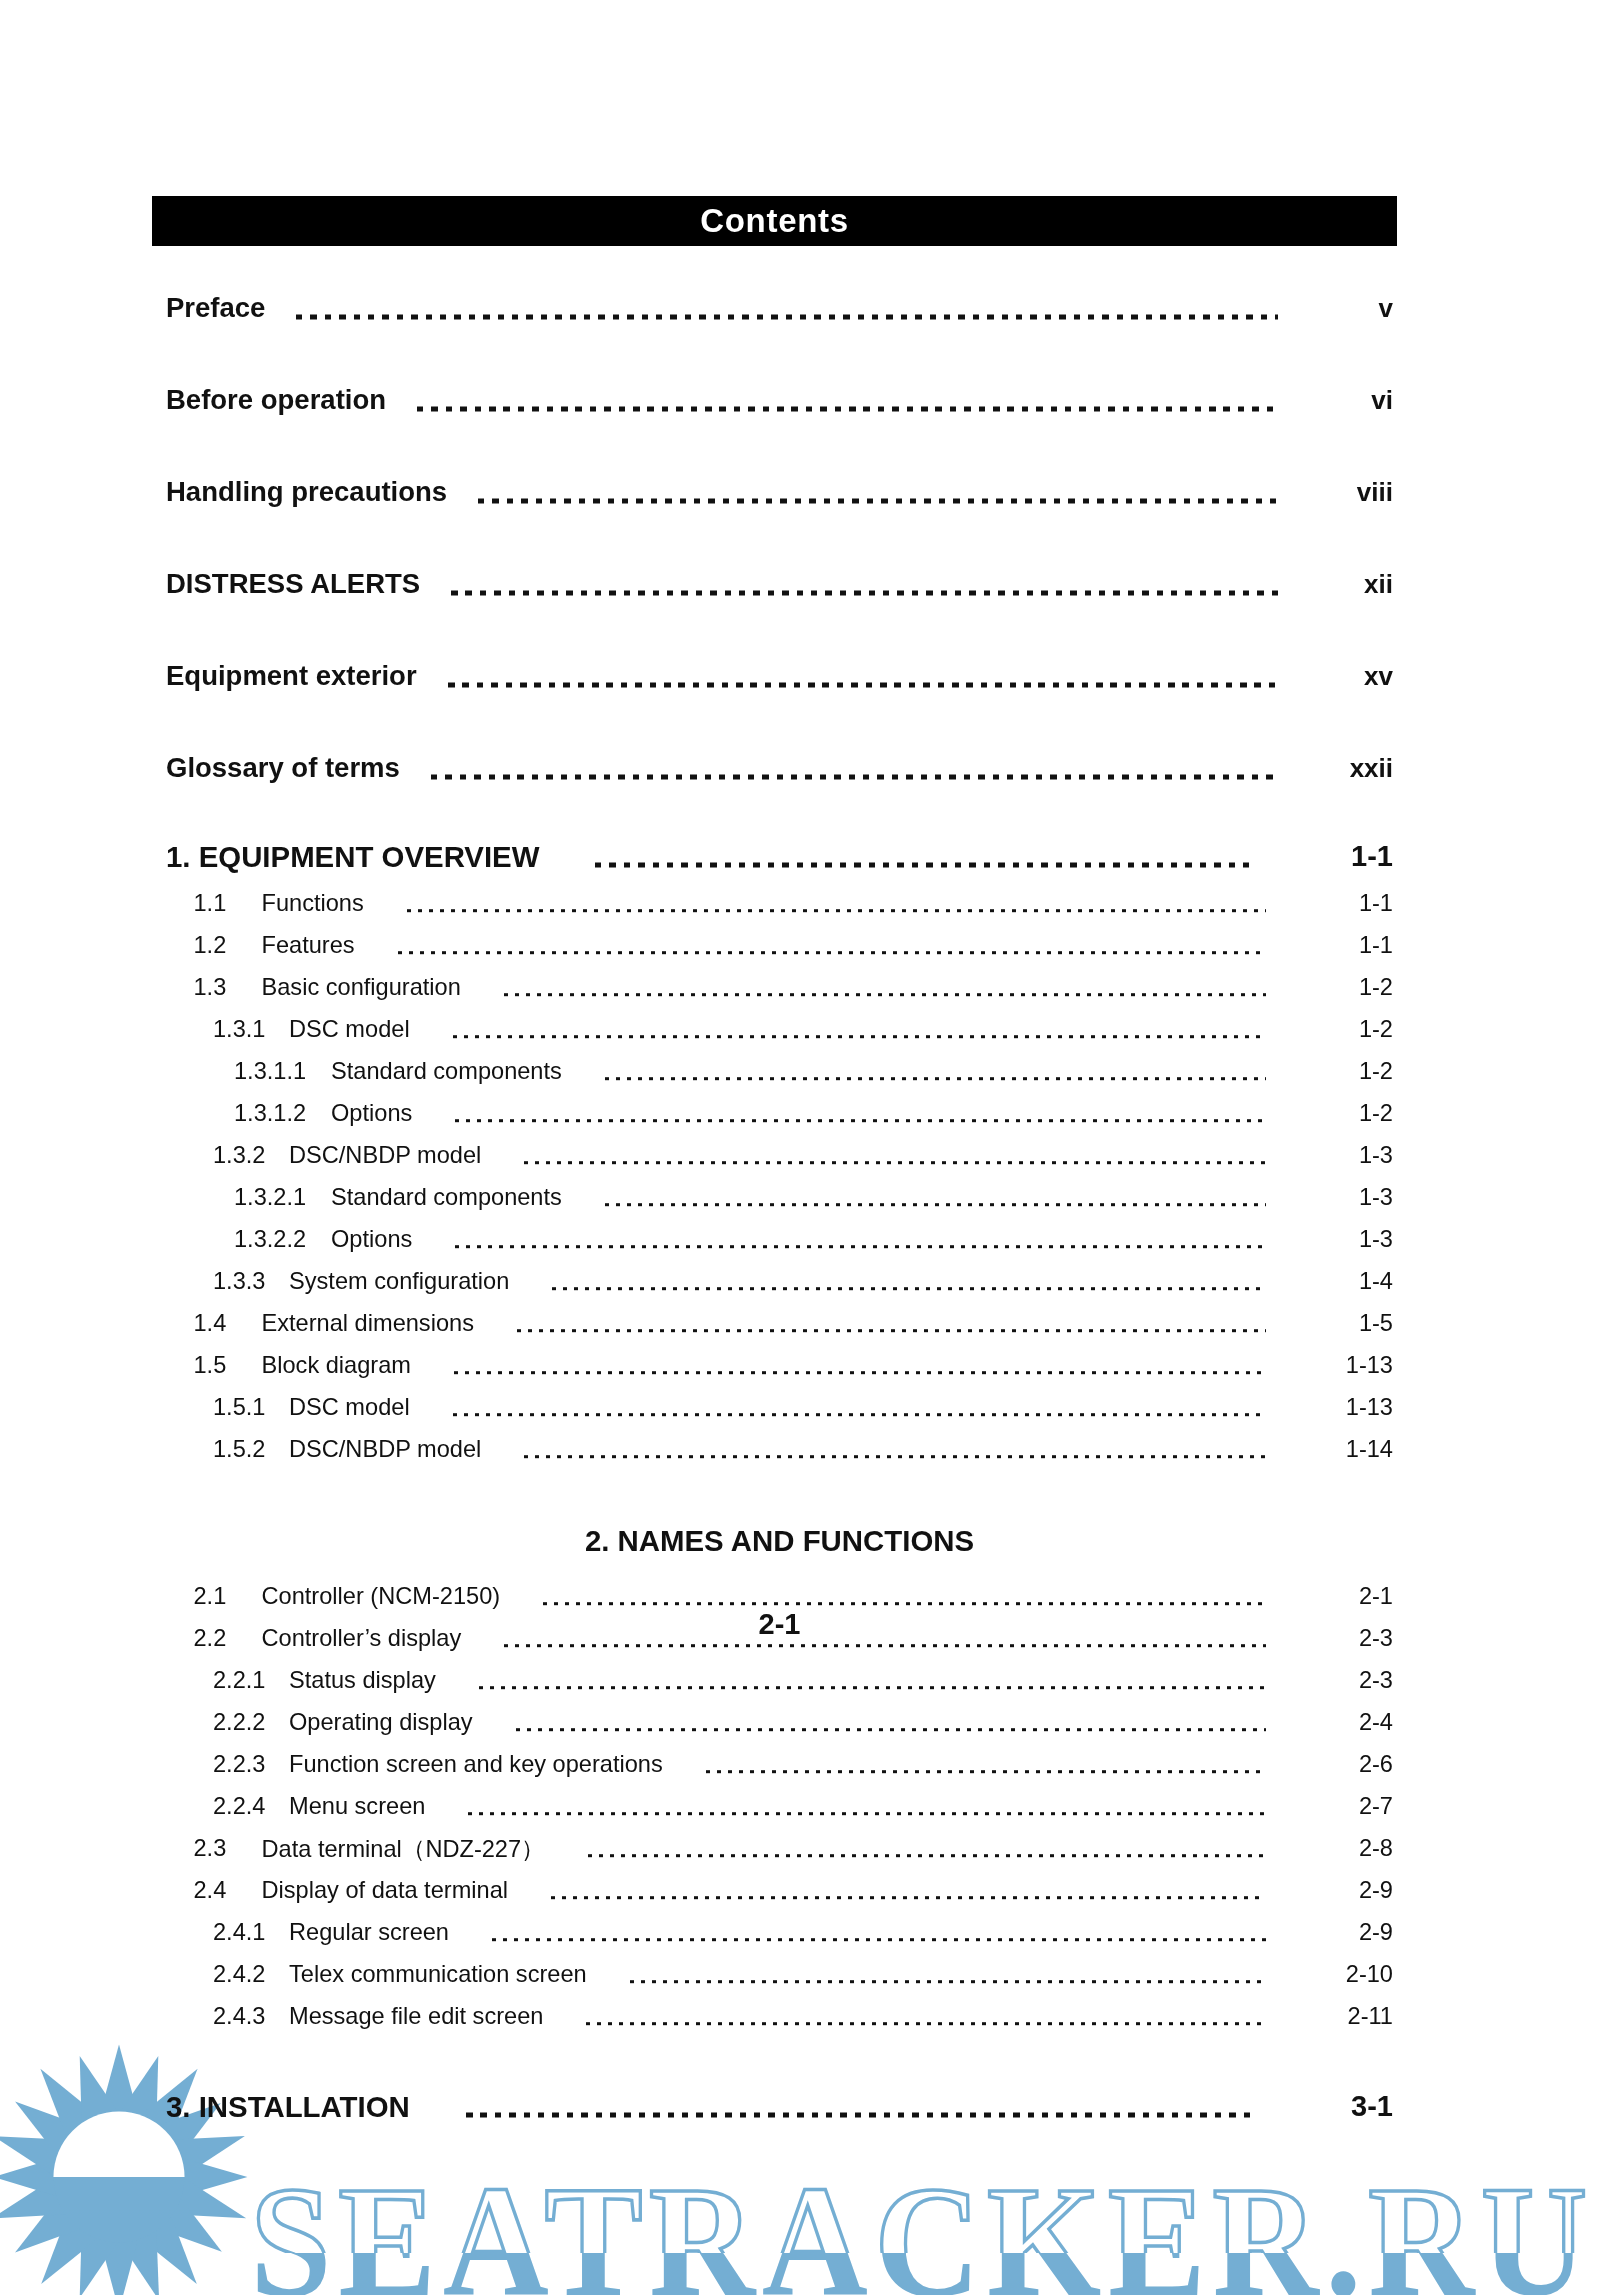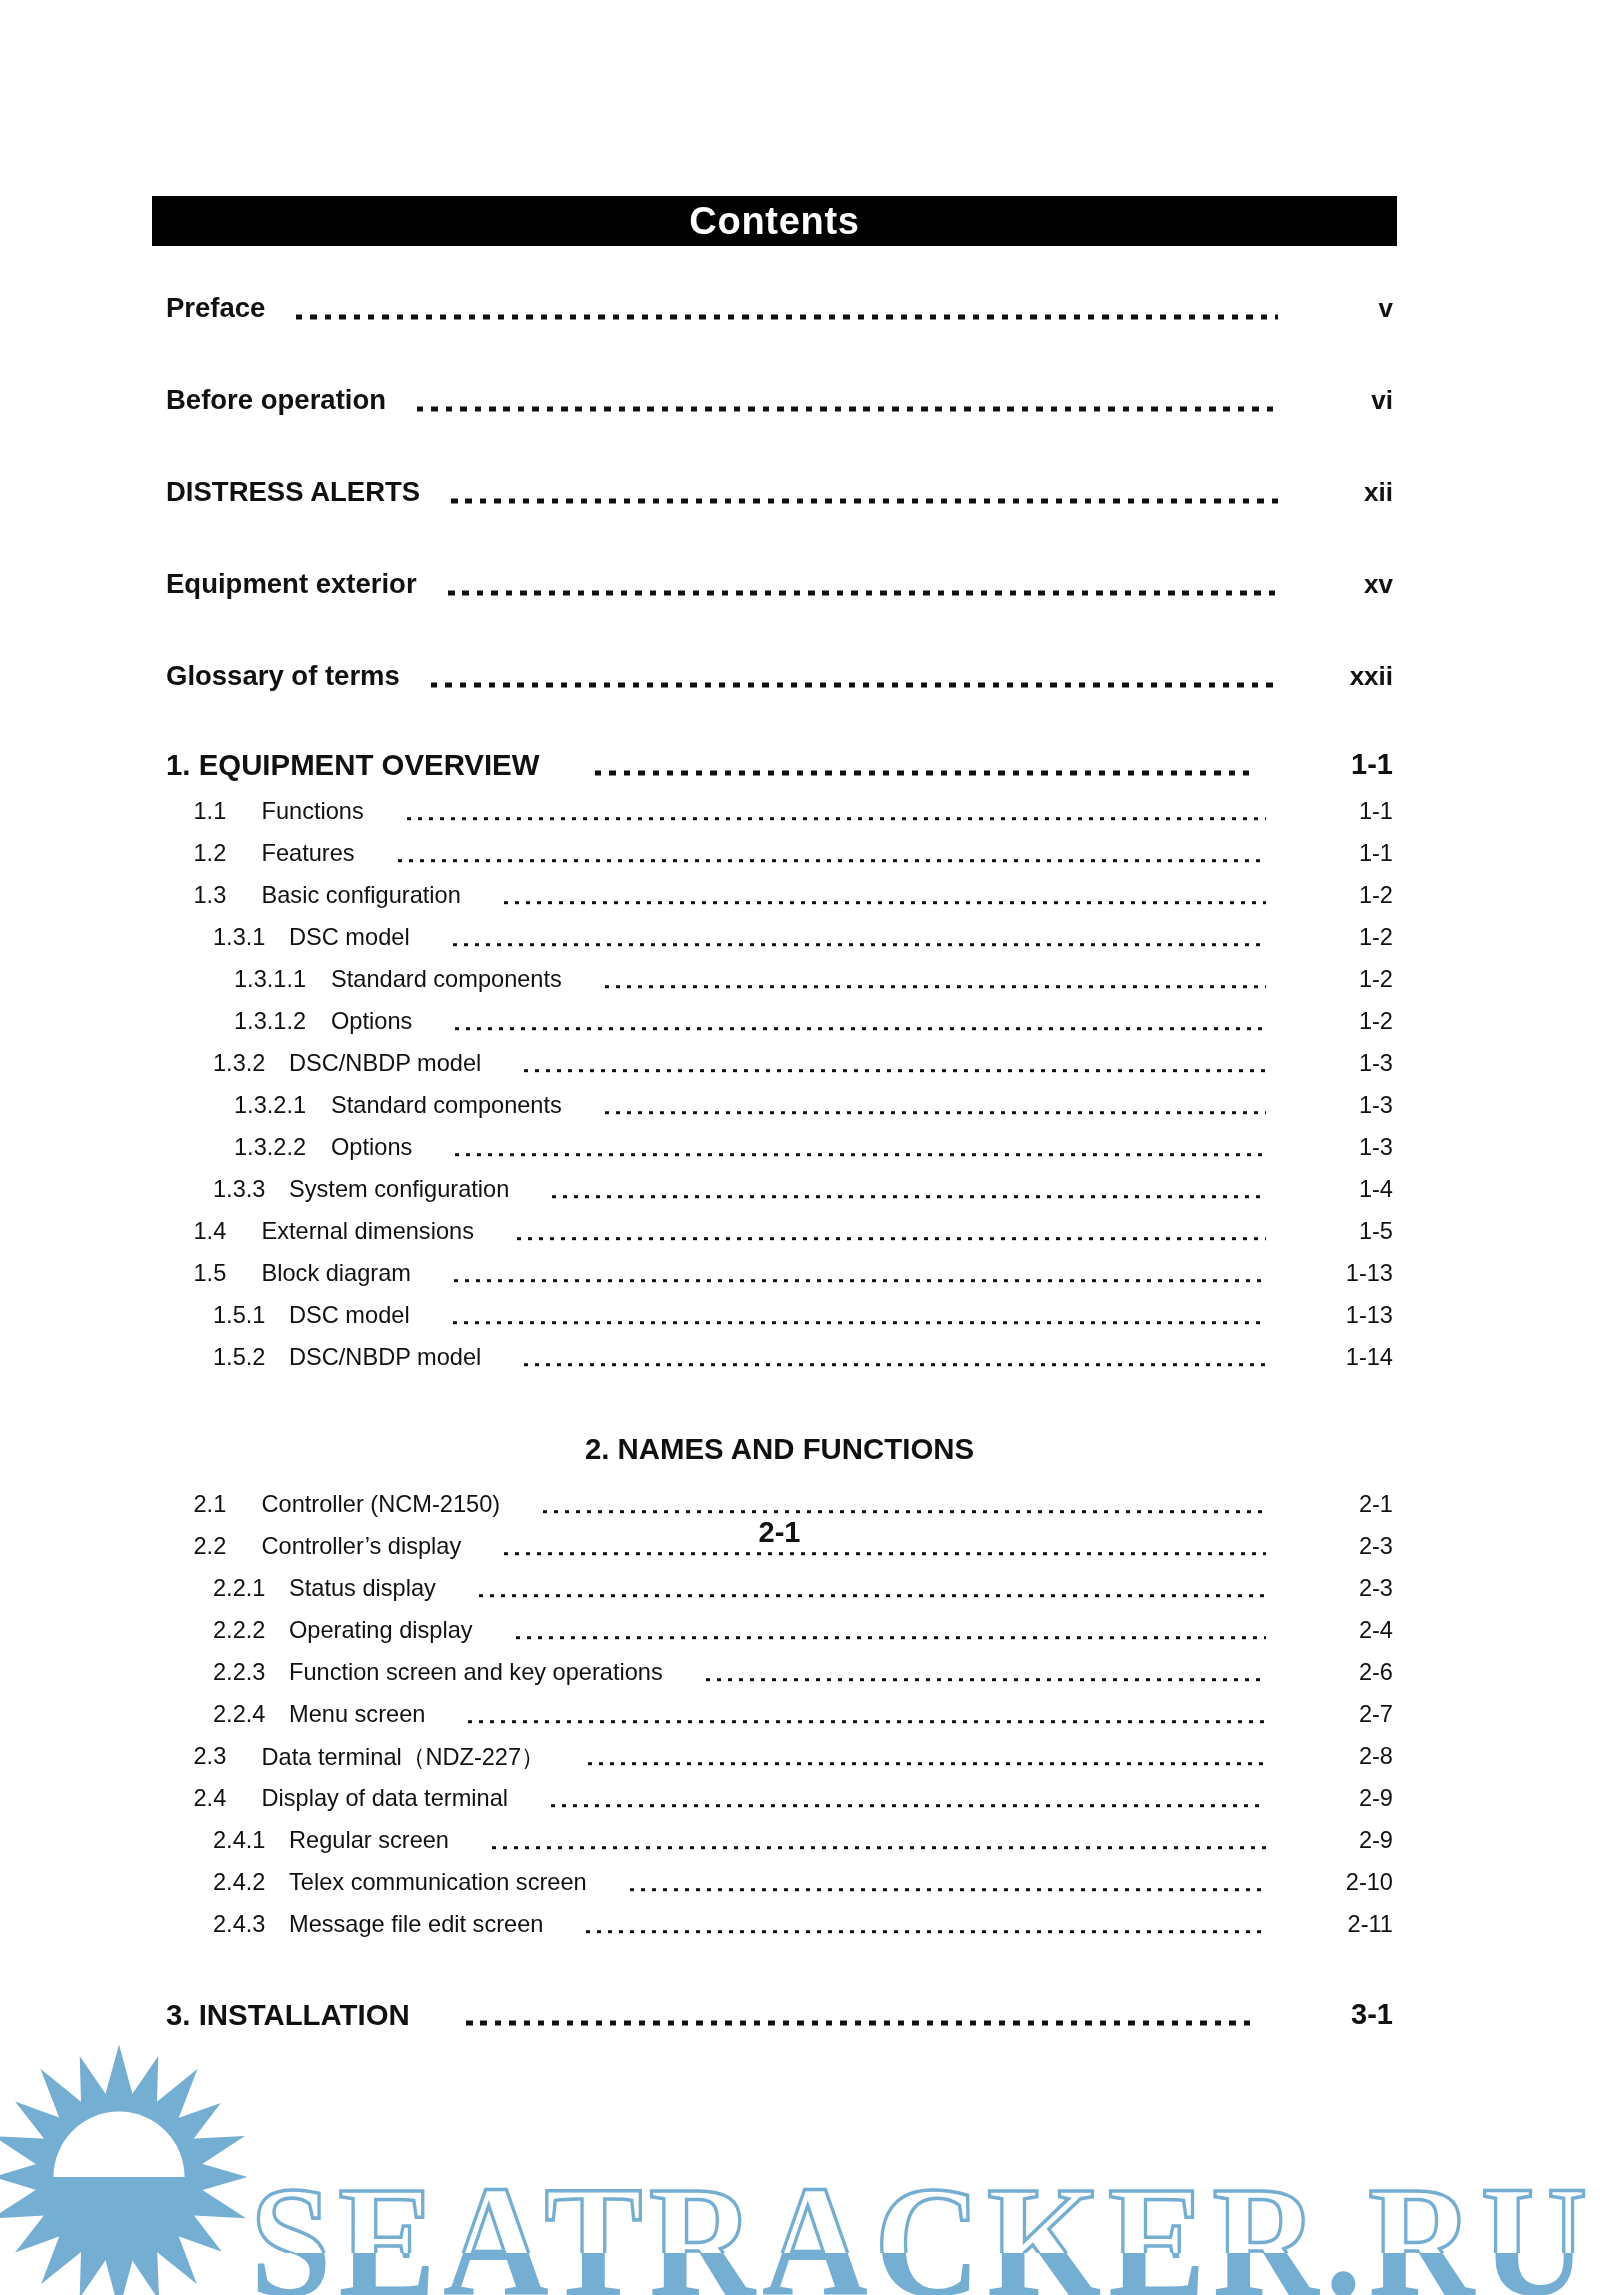--- a/index.html
+++ b/index.html
@@ -13,21 +13,21 @@
   }
 
   
   .title-bar {
     position:absolute; left:152px; top:196px;
     width:1245px; height:50px;
     background:#000000;
     display:flex; align-items:center; justify-content:center;
   }
   .title-bar span {
-    color:#ffffff; font-size:38px; font-weight:bold; letter-spacing:0.7px;
+    color:#ffffff; font-size:33px; font-weight:bold; letter-spacing:0.7px;
   }
 
   
   .toc {
     position:absolute; left:166px; top:246px; width:1227px;
     z-index:2;
   }
   .row { display:flex; align-items:center; }
 
   .fm   { height:92px; font-size:27.5px; font-weight:bold; }
@@ -134,20 +134,25 @@
       <span class="label">Preface</span>
       <span class="leader"></span>
       <span class="page">v</span>
     </div>
     <div class="row fm">
       <span class="label">Before operation</span>
       <span class="leader"></span>
       <span class="page">vi</span>
     </div>
     <div class="row fm">
+      <span class="label">Handling precautions</span>
+      <span class="leader"></span>
+      <span class="page">viii</span>
+    </div>
+    <div class="row fm">
       <span class="label">DISTRESS ALERTS</span>
       <span class="leader"></span>
       <span class="page">xii</span>
     </div>
     <div class="row fm">
       <span class="label">Equipment exterior</span>
       <span class="leader"></span>
       <span class="page">xv</span>
     </div>
     <div class="row fm">

